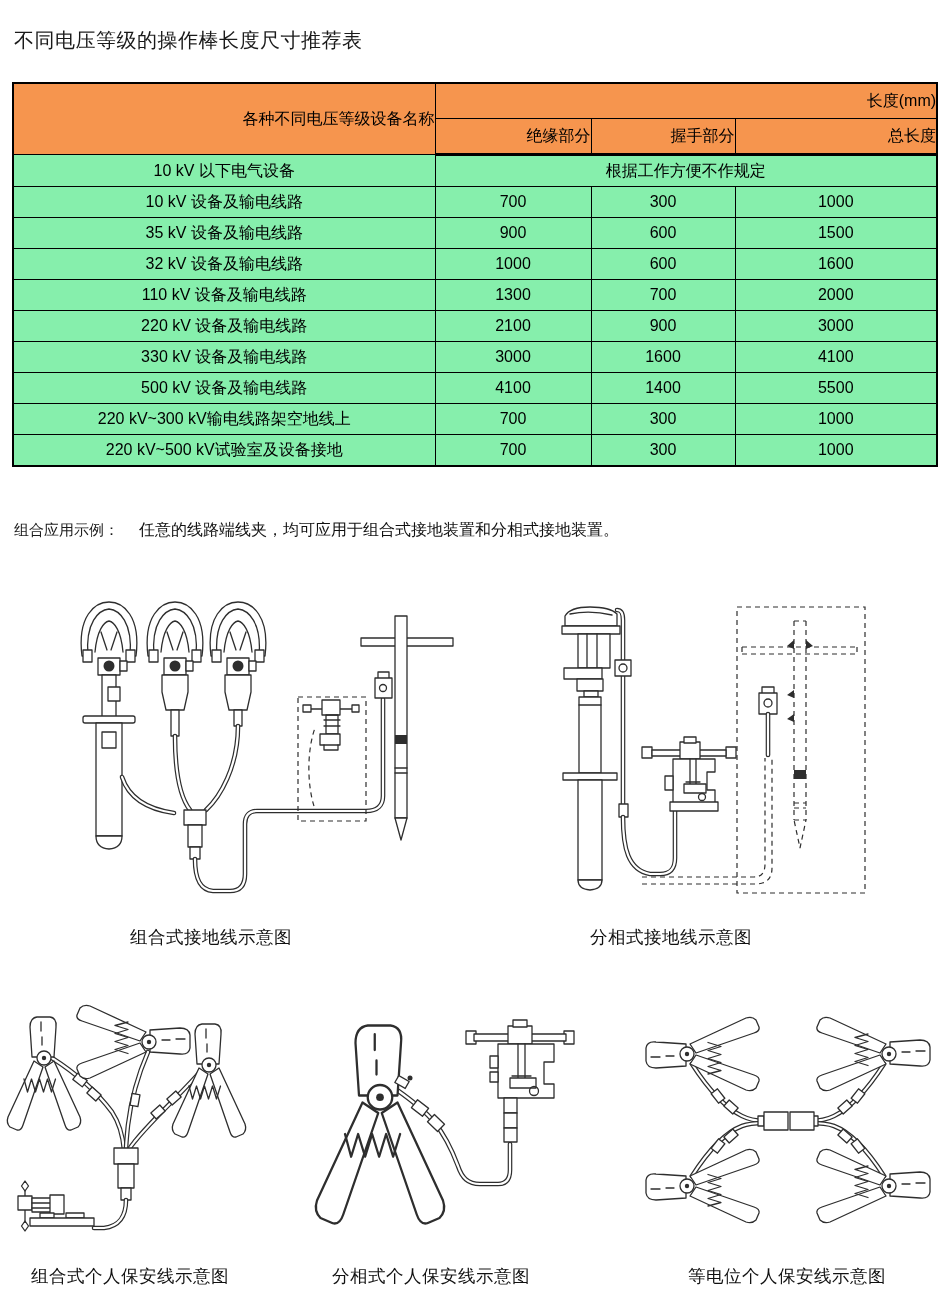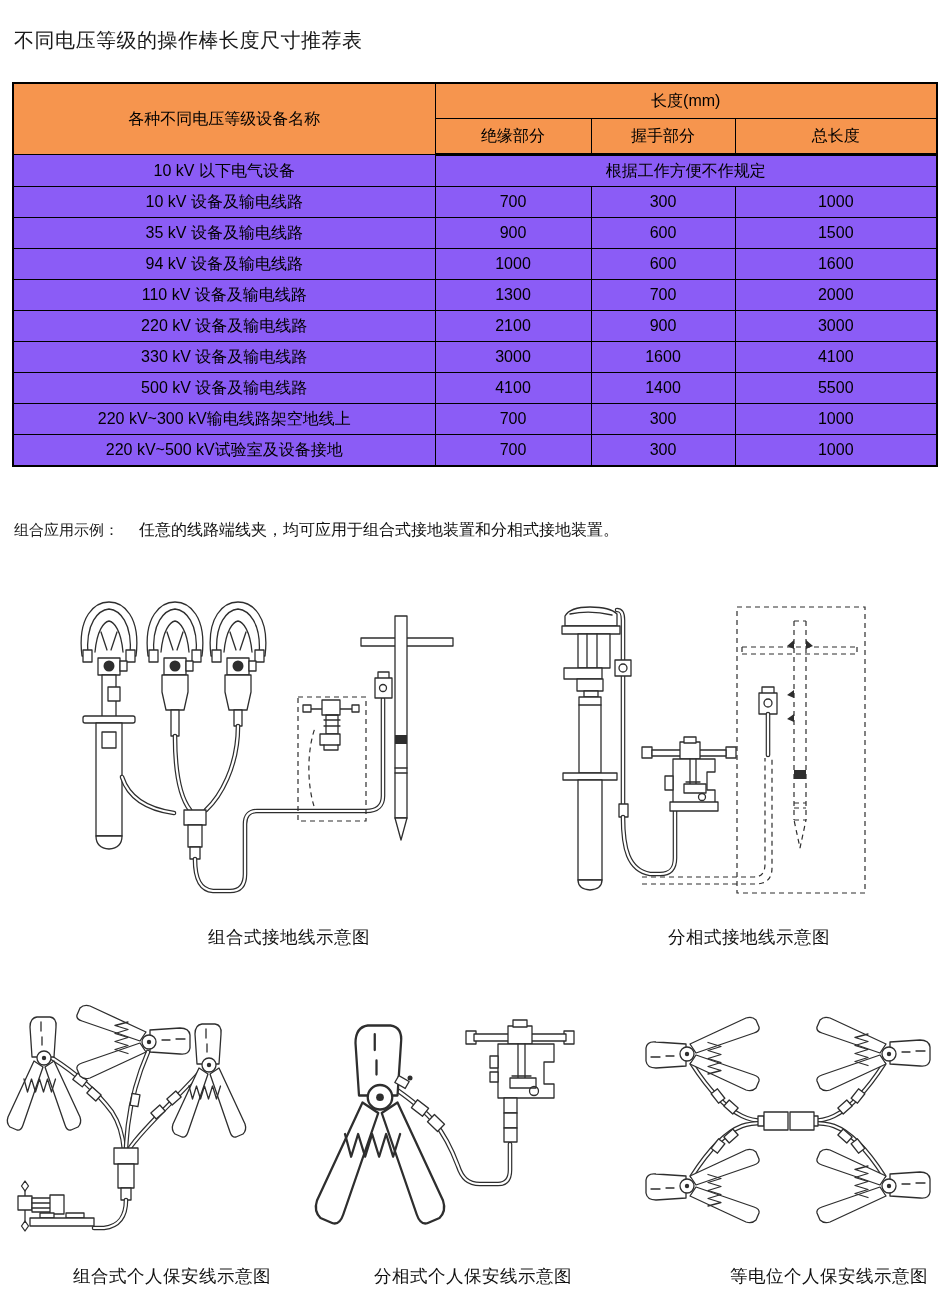--- a/index.html
+++ b/index.html
@@ -20,29 +20,29 @@
     position:absolute;left:12px;top:82px;width:924px;
     border-collapse:collapse;table-layout:fixed;
     border:2px solid var(--table-border);
   }
   table.spec th, table.spec td{
     border:1px solid var(--table-border);
     text-align:center;vertical-align:middle;
     font-size:16px;padding:0;line-height:1.1;
     font-weight:normal;color:#000;
   }
-  table.spec thead th{background:var(--header-bg);height:34px;}
+  table.spec thead th{background:var(--header-bg);height:34px;text-align:right;}
   table.spec thead tr.subhead th{border-bottom:3px solid var(--table-border);}
-  table.spec tbody td{height:30px;background:#8b5cf6;}
+  table.spec tbody td{height:30px;background:#86efac;}
   .section-line{position:absolute;left:14px;top:520px;white-space:nowrap;}
   .section-heading{font-size:15px;font-weight:normal;color:#1a1a1a;}
   .section-desc{font-size:16px;color:#111;margin-left:20px;}
   .figure{position:absolute;}
   .figcap{
-    position:absolute;font-size:17.5px;color:#111;text-align:right;width:240px;
+    position:absolute;font-size:17.5px;color:#111;text-align:left;width:240px;
     letter-spacing:0.5px;
   }
   
   .ln{fill:none;stroke:var(--line-art);stroke-width:1.3;stroke-linecap:round;stroke-linejoin:round;}
   .fw{fill:#ffffff;stroke:var(--line-art);stroke-width:1.3;stroke-linejoin:round;}
   .blk{fill:var(--line-art);stroke:none;}
   .tubo{fill:none;stroke:var(--line-art);stroke-width:4.6;stroke-linecap:round;stroke-linejoin:round;}
   .tubi{fill:none;stroke:#ffffff;stroke-width:2.2;stroke-linecap:round;stroke-linejoin:round;}
   .dash{fill:none;stroke:var(--line-art);stroke-width:1.2;stroke-dasharray:5 4;}
 </style>
@@ -104,21 +104,21 @@
       <td>300</td>
       <td>1000</td>
     </tr>
     <tr>
       <td>35 kV 设备及输电线路</td>
       <td>900</td>
       <td>600</td>
       <td>1500</td>
     </tr>
     <tr>
-      <td>94 kV 设备及输电线路</td>
+      <td>32 kV 设备及输电线路</td>
       <td>1000</td>
       <td>600</td>
       <td>1600</td>
     </tr>
     <tr>
       <td>110 kV 设备及输电线路</td>
       <td>1300</td>
       <td>700</td>
       <td>2000</td>
     </tr>

